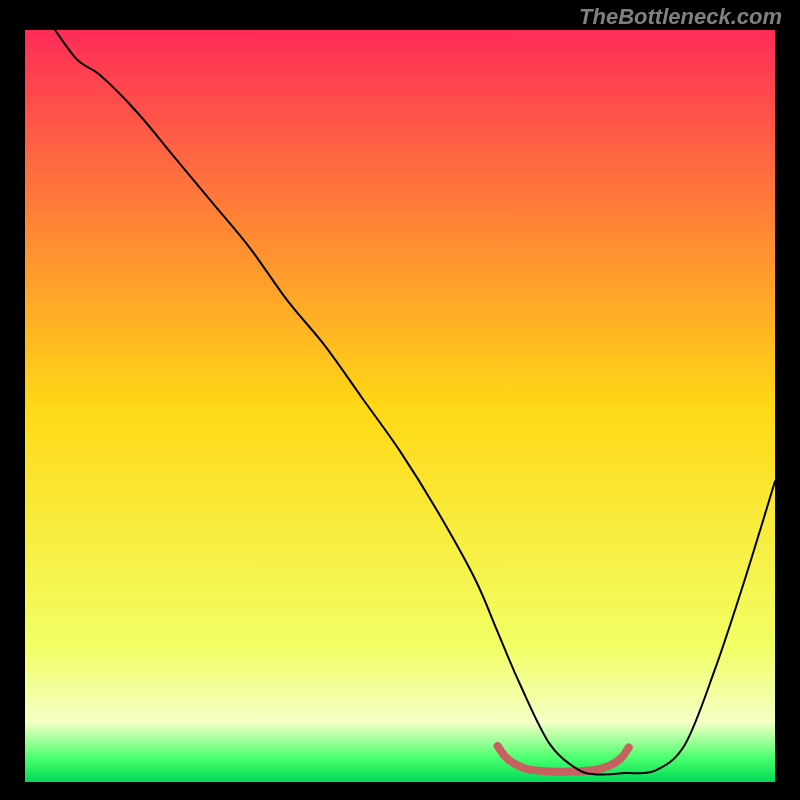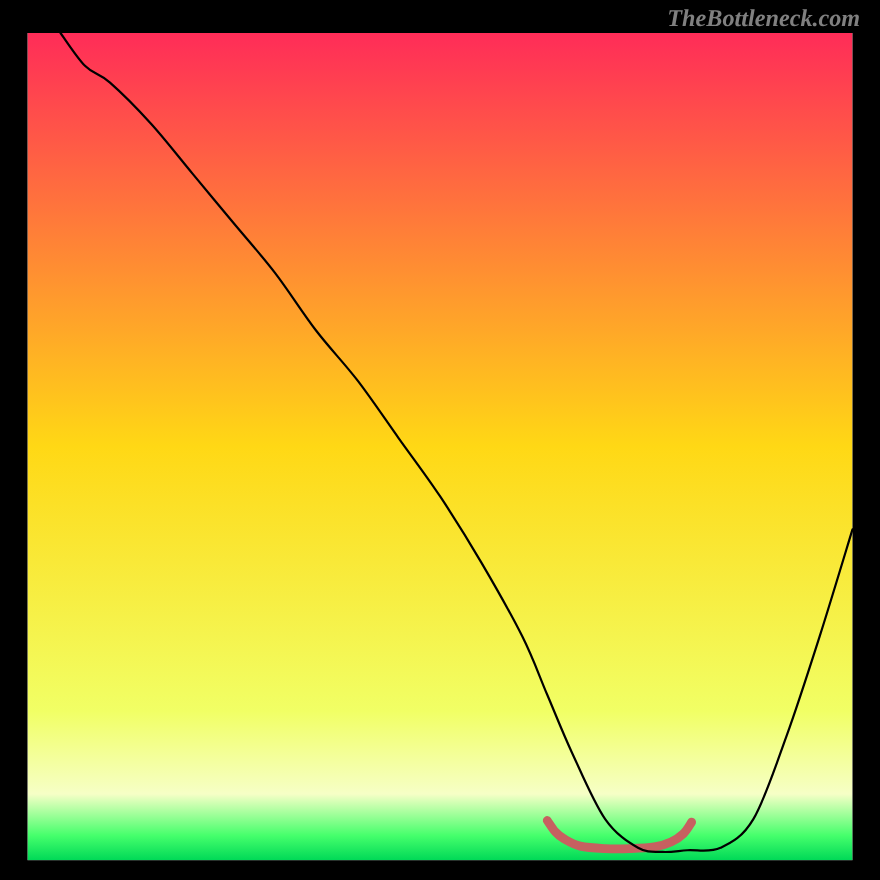--- a/index.html
+++ b/index.html
@@ -1,17 +1,17 @@
 <!DOCTYPE html>
 <html><head>
 <meta charset="utf-8">
 <style>
 * { margin: 0; padding: 0; box-sizing: border-box; }
 body { width: 800px; height: 800px; background: #fff; position: relative; font-family: Arial, sans-serif; }
-.watermark { position: absolute; top: 4px; right: 18px; font-size: 22px; font-weight: bold; font-style: italic; color: #808080; z-index: 10; font-family: Liberation Serif, serif; }
+.watermark { position: absolute; top: 4px; right: 18px; font-size: 22px; font-weight: bold; font-style: italic; color: #808080; z-index: 10; }
 .chart-container { width: 800px; height: 800px; position: relative; }
 svg { display: block; }
 </style>
 </head>
 <body>
 
 <div class="watermark">TheBottleneck.com</div>
 
 <div class="chart-container">
 <svg id="chart-svg" width="800" height="800" viewBox="0 0 800 800">

